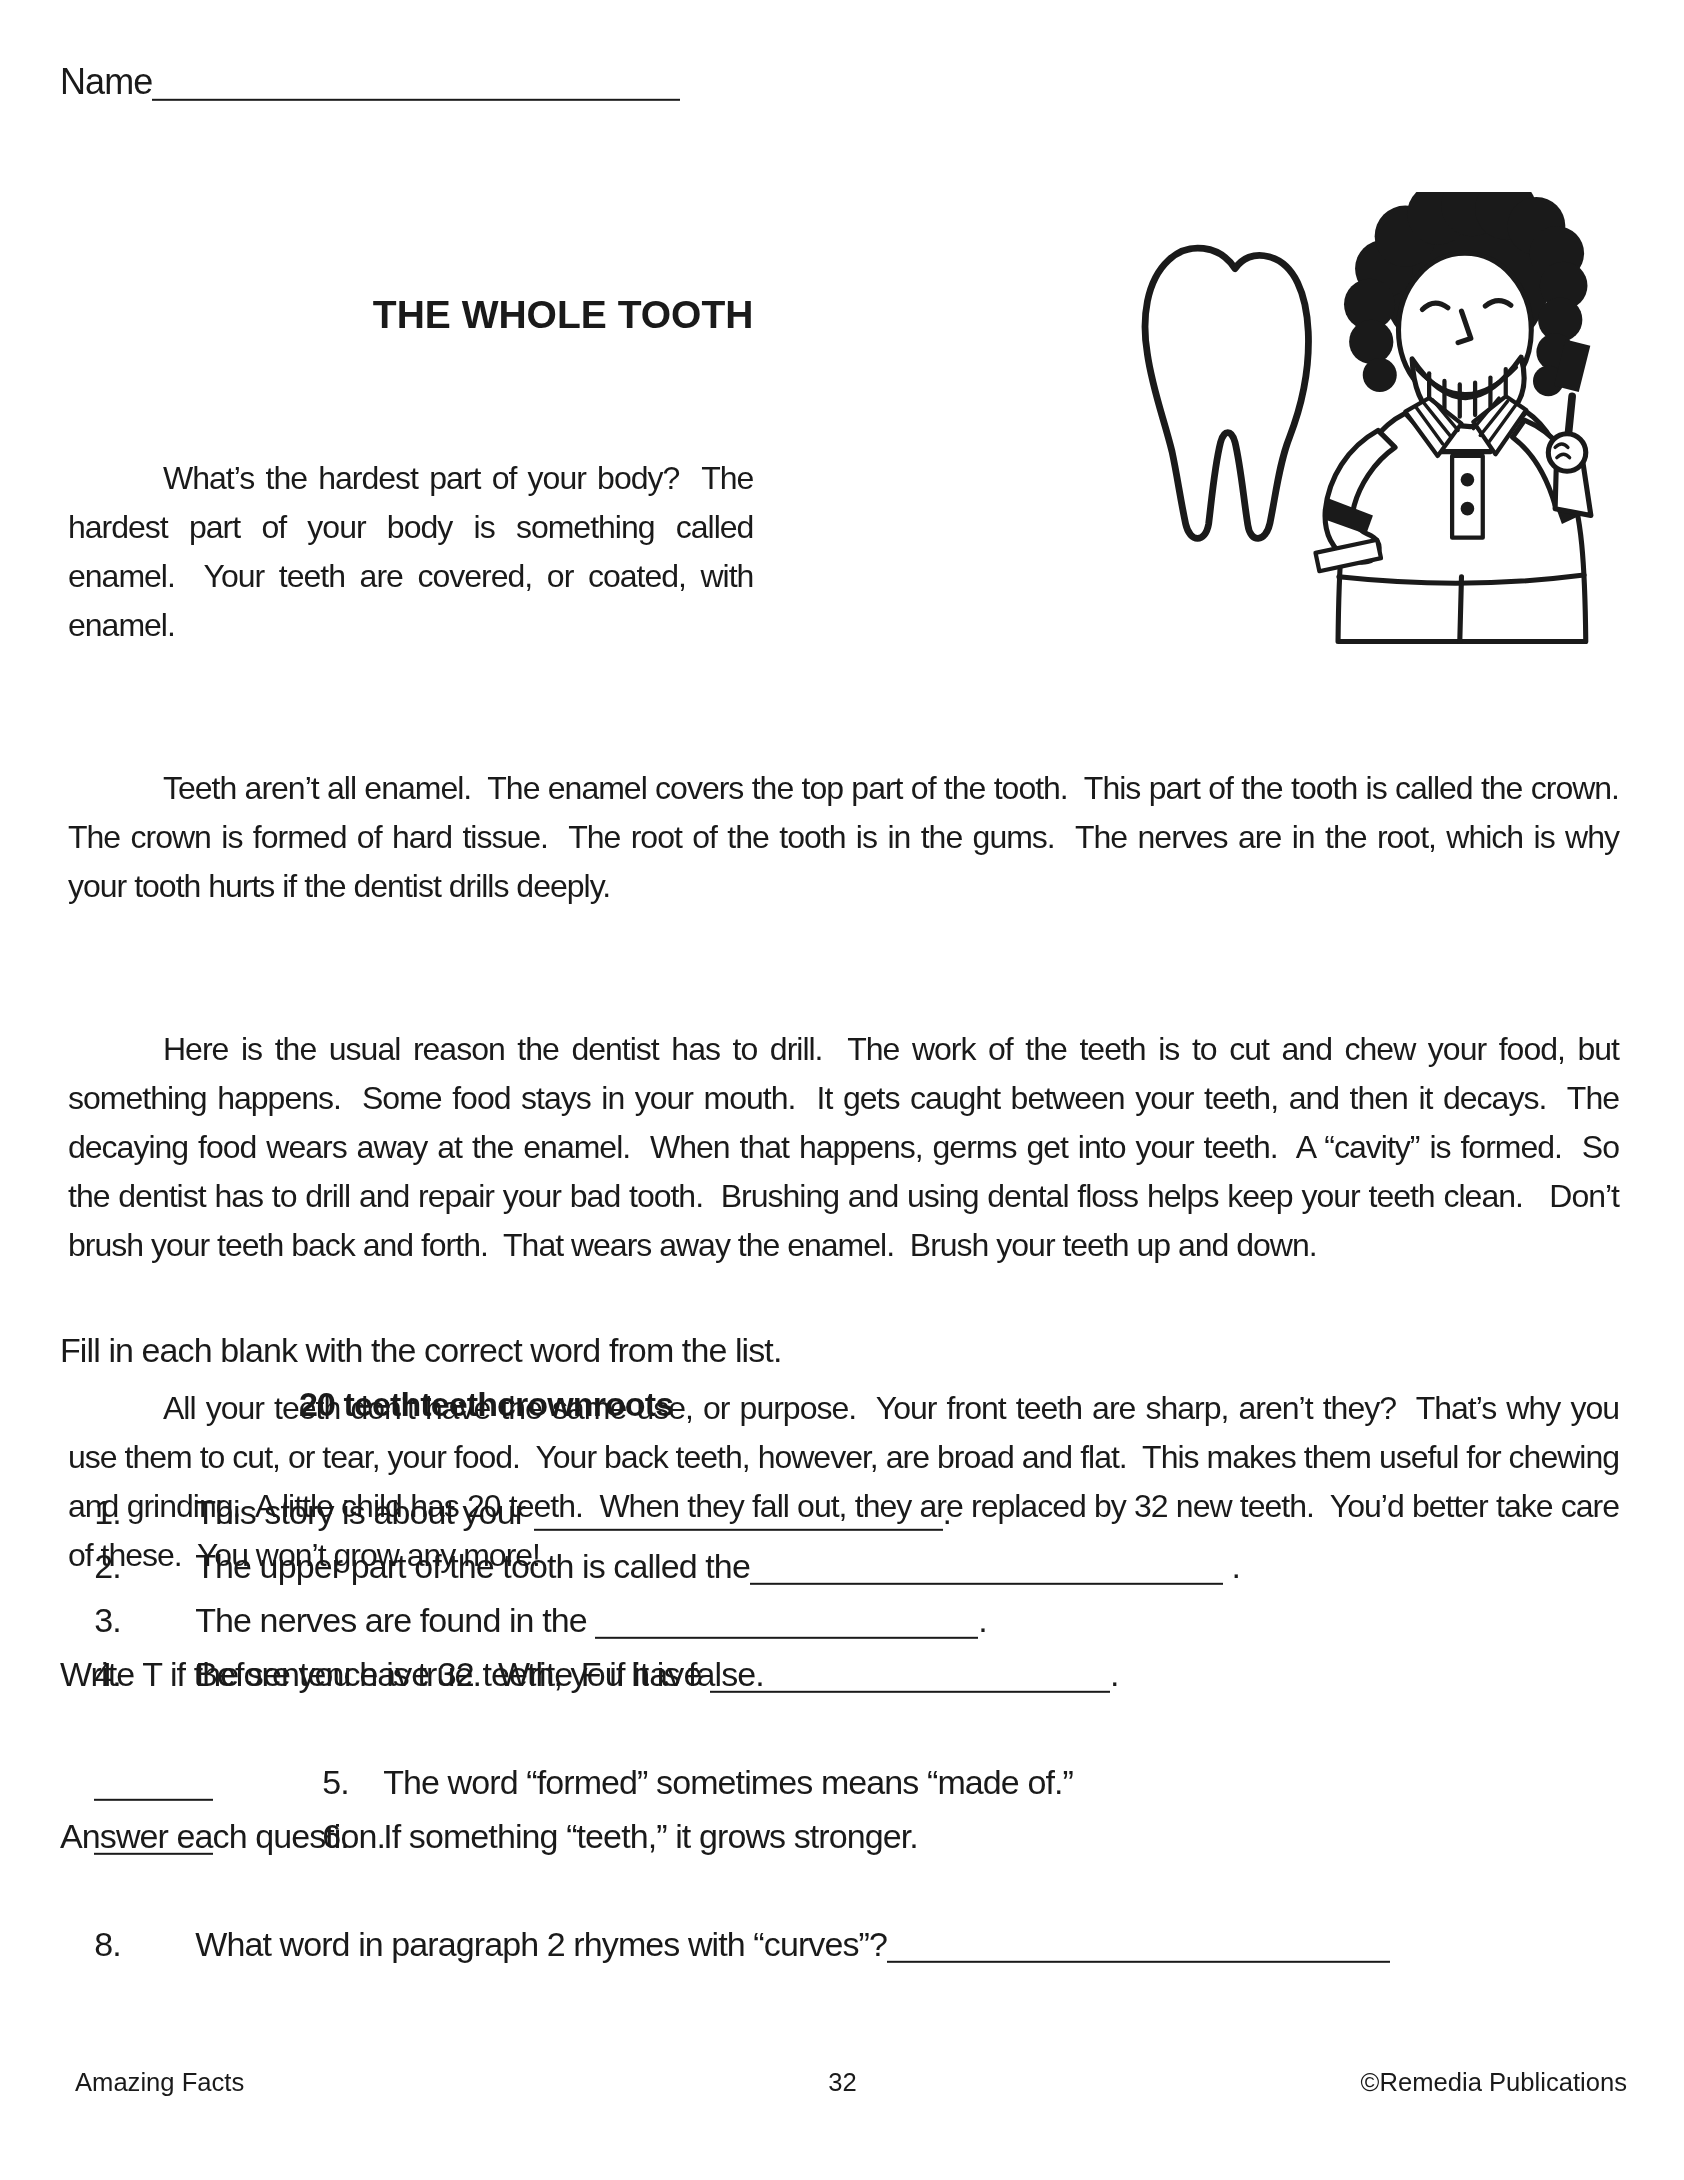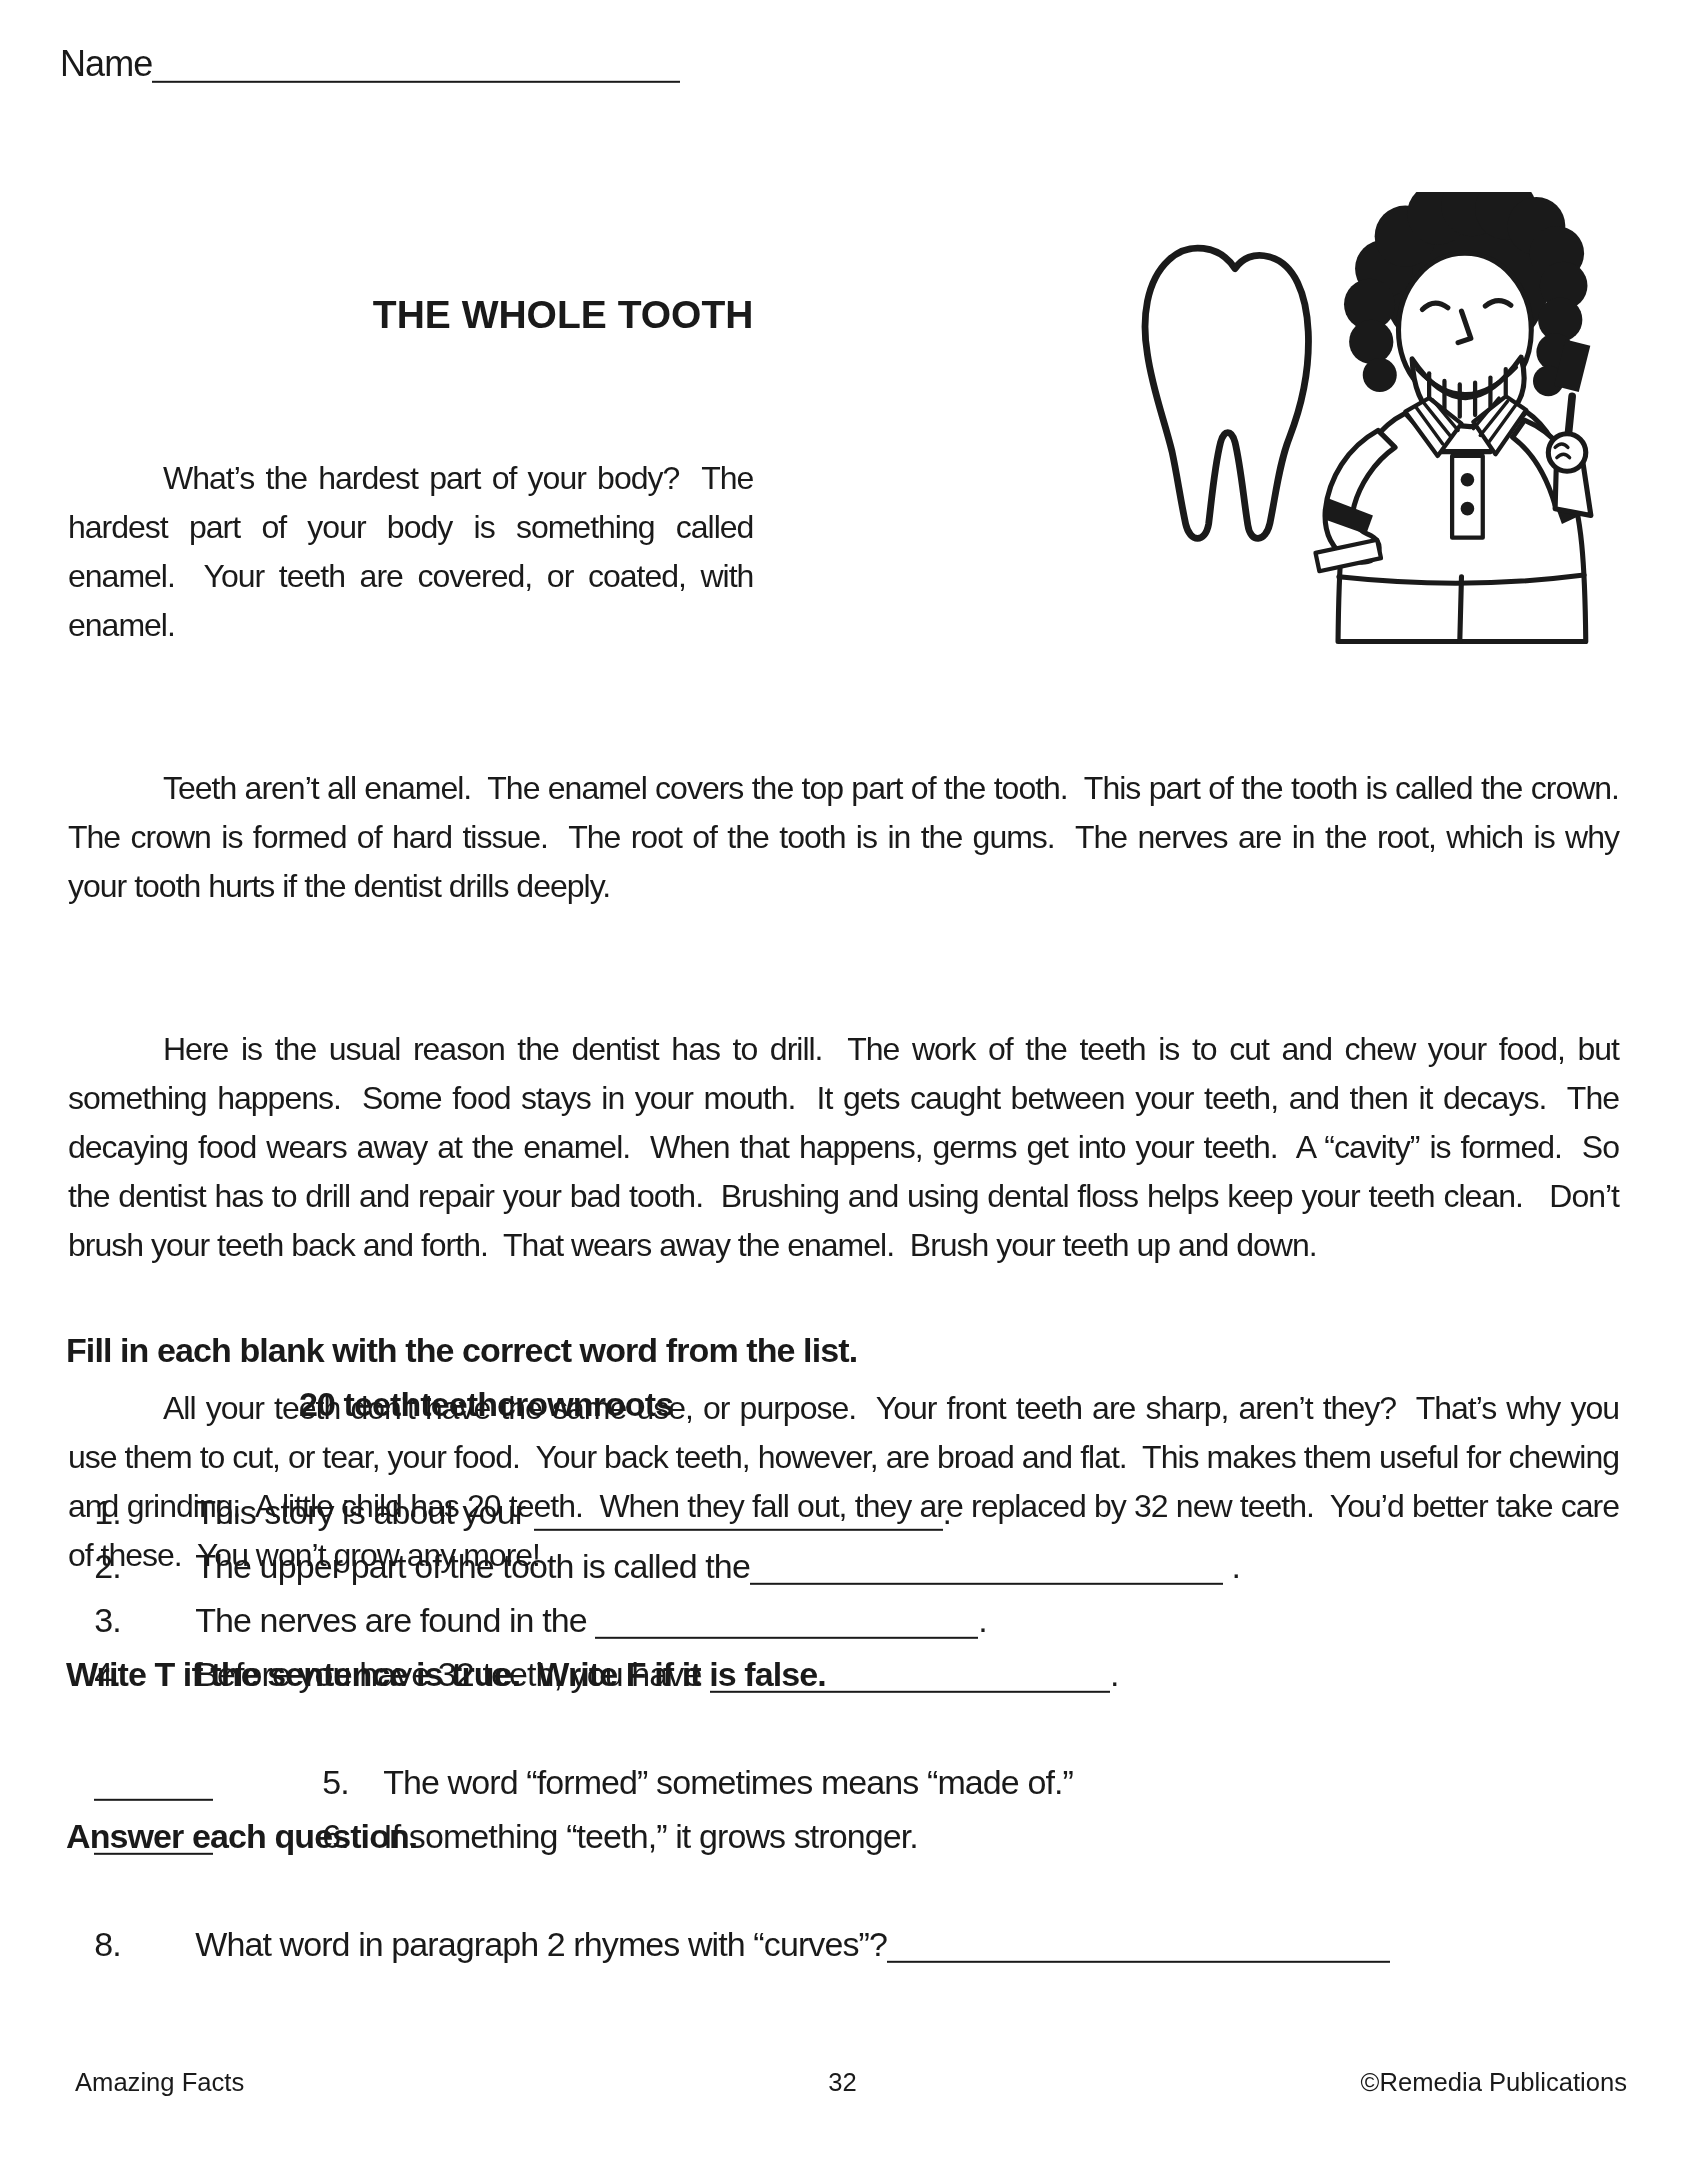--- a/index.html
+++ b/index.html
@@ -3,37 +3,37 @@
 <meta charset="utf-8">
 <style>
   html,body{margin:0;padding:0;background:#ffffff;}
   body{
     width:1685px;height:2181px;position:relative;overflow:hidden;
     font-family:"Liberation Sans",sans-serif;color:#1a1a1a;
     -webkit-font-smoothing:antialiased;
   }
   .abs{position:absolute;}
   
-  .name-row{top:40px;left:60px;font-size:36px;letter-spacing:-0.9px;}
+  .name-row{top:58px;left:60px;font-size:36px;letter-spacing:-0.9px;}
   .name-row .lbl{vertical-align:baseline;}
   .blank{display:inline-block;border-bottom:2.6px solid #1a1a1a;height:0.95em;transform:translateY(6.8px);}
   .w620{width:528px;}.w480{width:409px;}.w555{width:473px;}.w450{width:383px;}
   .w470{width:400px;}.w150{width:128px;}.w590{width:503px;}.w140{width:119px;}
   
   .story{top:143px;left:60px;right:58px;font-size:32px;line-height:49px;
          letter-spacing:-1px;text-align:justify;white-space:pre-wrap;}
   .illo-float{float:right;width:860px;height:458px;margin-left:13.6px;
               display:flex;justify-content:flex-end;align-items:flex-start;}
   .story h1{font-size:39px;line-height:49px;margin:0 0 8.5px 0;text-align:right;
             font-weight:bold;letter-spacing:0;white-space:normal;}
   .para{margin:8px;text-indent:95px;}
   
   .qa{top:1323px;left:60px;right:58px;font-size:34px;letter-spacing:-0.9px;}
   .qa .row{height:54px;line-height:54px;white-space:pre;}
-  .qa .hd{font-weight:bold;white-space:pre-wrap;margin-left:6px;}
+  .qa .hd{font-weight:normal;white-space:pre-wrap;}
   .wordbank{display:flex;justify-content:flex-start;font-weight:bold;
             padding-left:239px;padding-right:426px;}
   .q-num{display:inline-block;width:101px;}
   .tf-blank{margin-right:109px;}
   .tf-num{display:inline-block;width:61px;}
   .sfx{white-space:pre;}
   
   .footer{top:2068px;left:75px;right:58px;font-size:25.6px;letter-spacing:0;
           display:flex;justify-content:space-between;align-items:baseline;}
   .footer .l{}

